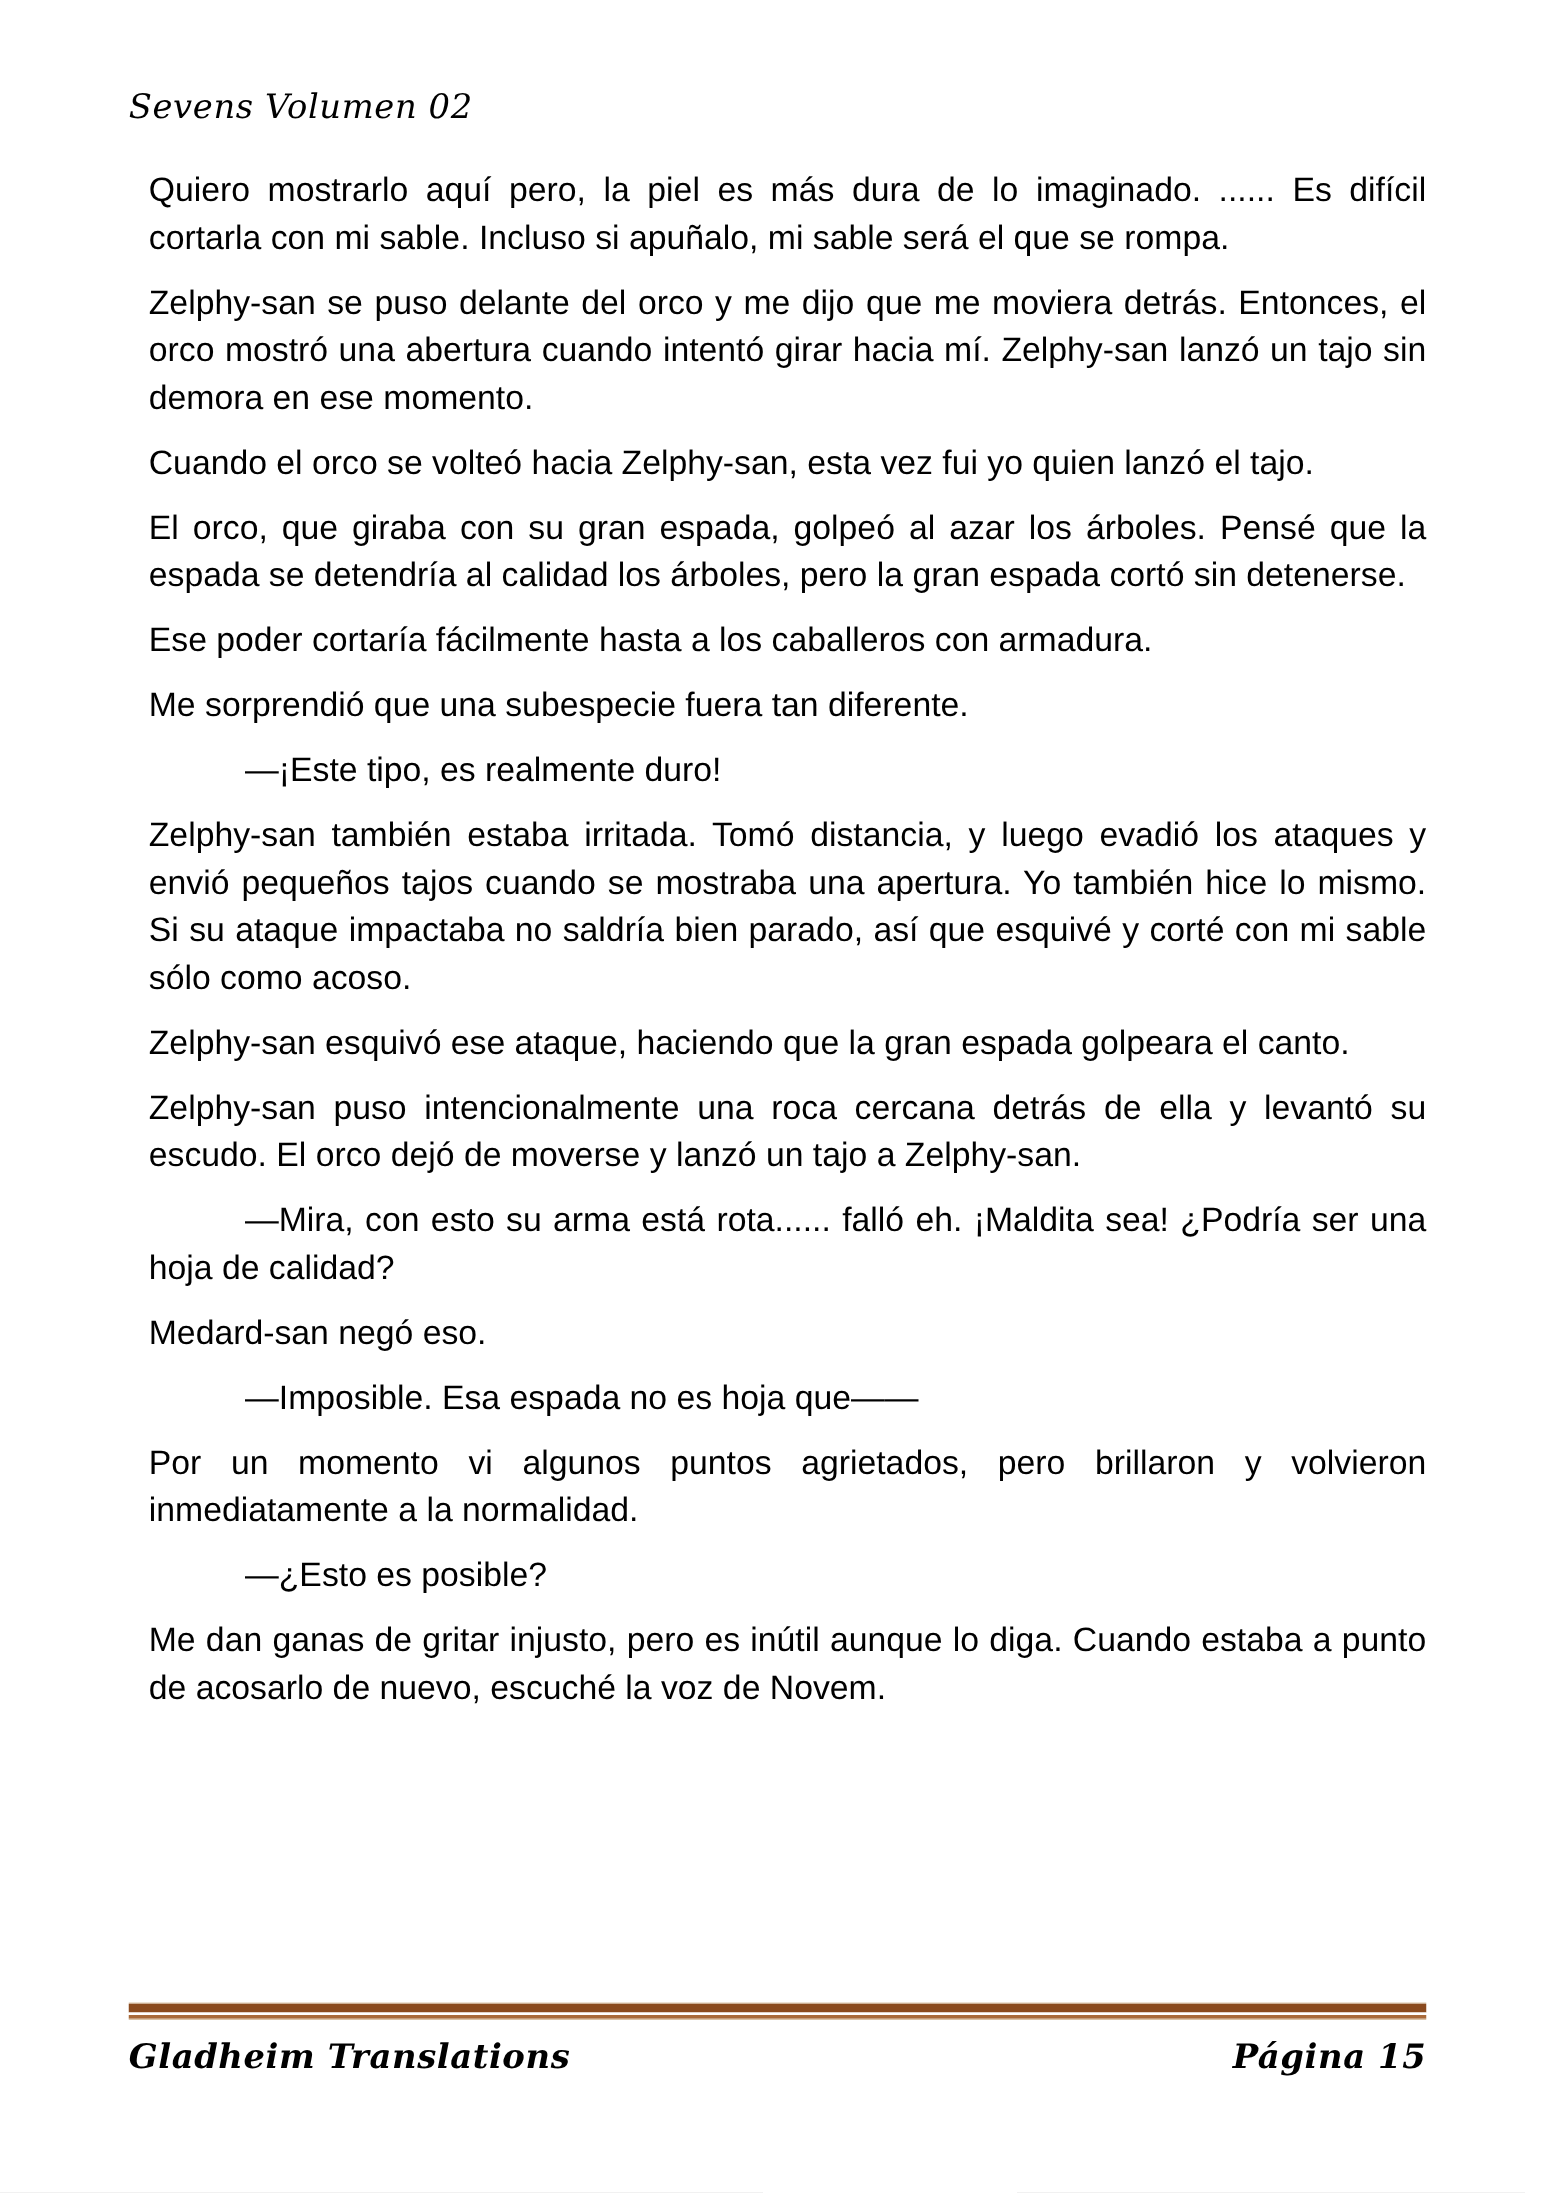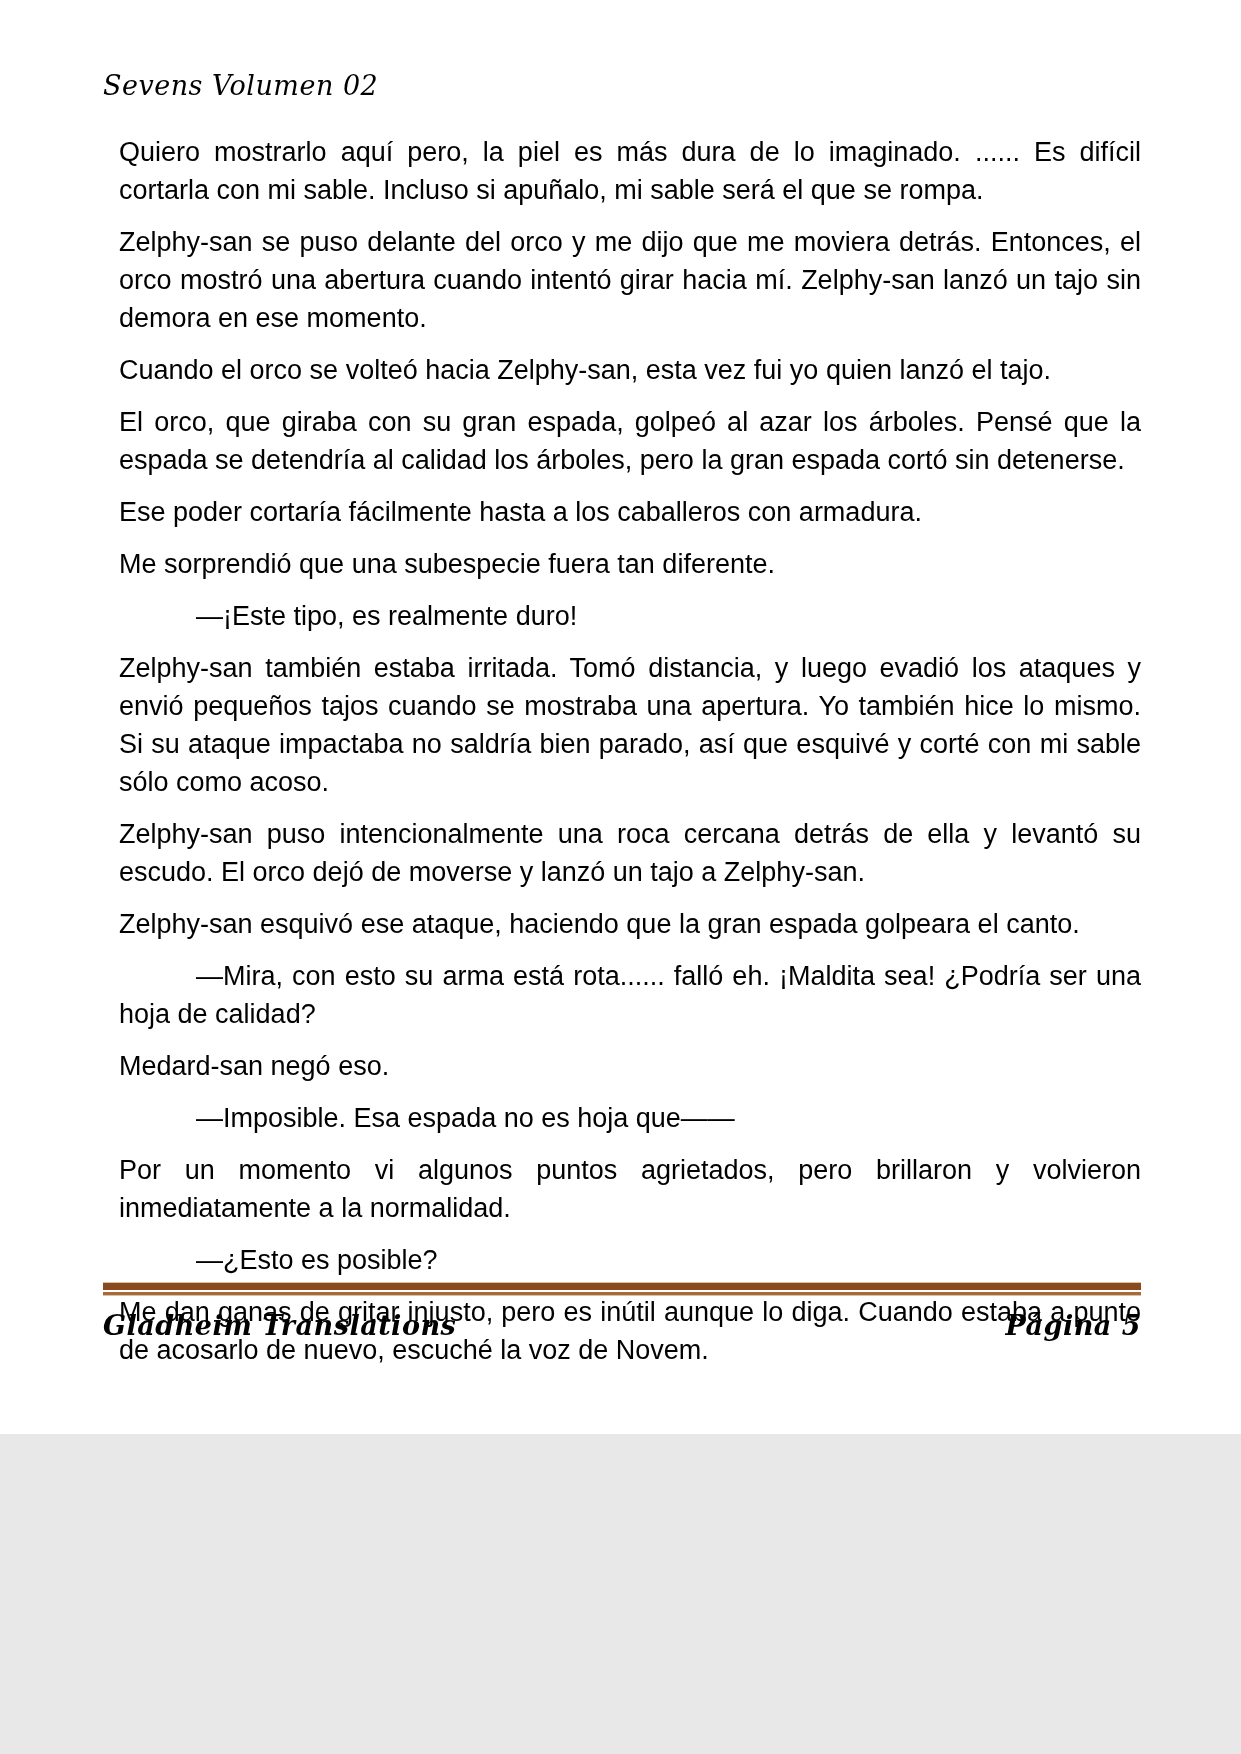--- a/index.html
+++ b/index.html
@@ -1,19 +1,19 @@
 <!DOCTYPE html>
 <html><head>
 <meta charset="utf-8">
 <style>
   html, body { margin: 0; padding: 0; background: #e8e8e8; }
   .page {
     position: relative;
     width: 1241px;
-    height: 1434px;
+    height: 1754px;
     margin: 0 auto;
     background: #ffffff;
     box-sizing: border-box;
     padding: 70px 100px 0 103px;
     font-family: "Liberation Sans", sans-serif;
     color: #000000;
     overflow: hidden;
   }
   .header {
     margin-bottom: 32px;
@@ -66,37 +66,37 @@
 
   <main class="page-body">
       <p>Quiero mostrarlo aquí pero, la piel es más dura de lo imaginado. ...... Es difícil cortarla con mi sable. Incluso si apuñalo, mi sable será el que se rompa.</p>
       <p>Zelphy-san se puso delante del orco y me dijo que me moviera detrás. Entonces, el orco mostró una abertura cuando intentó girar hacia mí. Zelphy-san lanzó un tajo sin demora en ese momento.</p>
       <p>Cuando el orco se volteó hacia Zelphy-san, esta vez fui yo quien lanzó el tajo.</p>
       <p>El orco, que giraba con su gran espada, golpeó al azar los árboles. Pensé que la espada se detendría al calidad los árboles, pero la gran espada cortó sin detenerse.</p>
       <p>Ese poder cortaría fácilmente hasta a los caballeros con armadura.</p>
       <p>Me sorprendió que una subespecie fuera tan diferente.</p>
       <p class="indent">—¡Este tipo, es realmente duro!</p>
       <p>Zelphy-san también estaba irritada. Tomó distancia, y luego evadió los ataques y envió pequeños tajos cuando se mostraba una apertura. Yo también hice lo mismo. Si su ataque impactaba no saldría bien parado, así que esquivé y corté con mi sable sólo como acoso.</p>
+      <p>Zelphy-san esquivó ese ataque, haciendo que la gran espada golpeara el canto.</p>
       <p>Zelphy-san puso intencionalmente una roca cercana detrás de ella y levantó su escudo. El orco dejó de moverse y lanzó un tajo a Zelphy-san.</p>
-      <p>Zelphy-san esquivó ese ataque, haciendo que la gran espada golpeara el canto.</p>
       <p class="indent">—Mira, con esto su arma está rota...... falló eh. ¡Maldita sea! ¿Podría ser una hoja de calidad?</p>
       <p>Medard-san negó eso.</p>
       <p class="indent">—Imposible. Esa espada no es hoja que——</p>
       <p>Por un momento vi algunos puntos agrietados, pero brillaron y volvieron inmediatamente a la normalidad.</p>
       <p class="indent">—¿Esto es posible?</p>
       <p>Me dan ganas de gritar injusto, pero es inútil aunque lo diga. Cuando estaba a punto de acosarlo de nuevo, escuché la voz de Novem.</p>
     </main>
 
   <div class="footer">
     <div class="rule">
       <div class="rule-edge" style="background: rgb(217, 195, 168);"></div>
       <div class="rule-thick" style="background: rgb(138, 74, 30);"></div>
       <div class="rule-gap"></div>
       <div class="rule-thin" style="background: rgb(169, 106, 58);"></div>
       <div class="rule-edge" style="background: rgb(217, 195, 168);"></div>
     </div>
     <div class="footer-row">
       <span class="script">Gladheim Translations</span>
-      <span class="script">Página 5</span>
+      <span class="script">Página 15</span>
     </div>
   </div>
 
 </div>
 
 </body></html>

